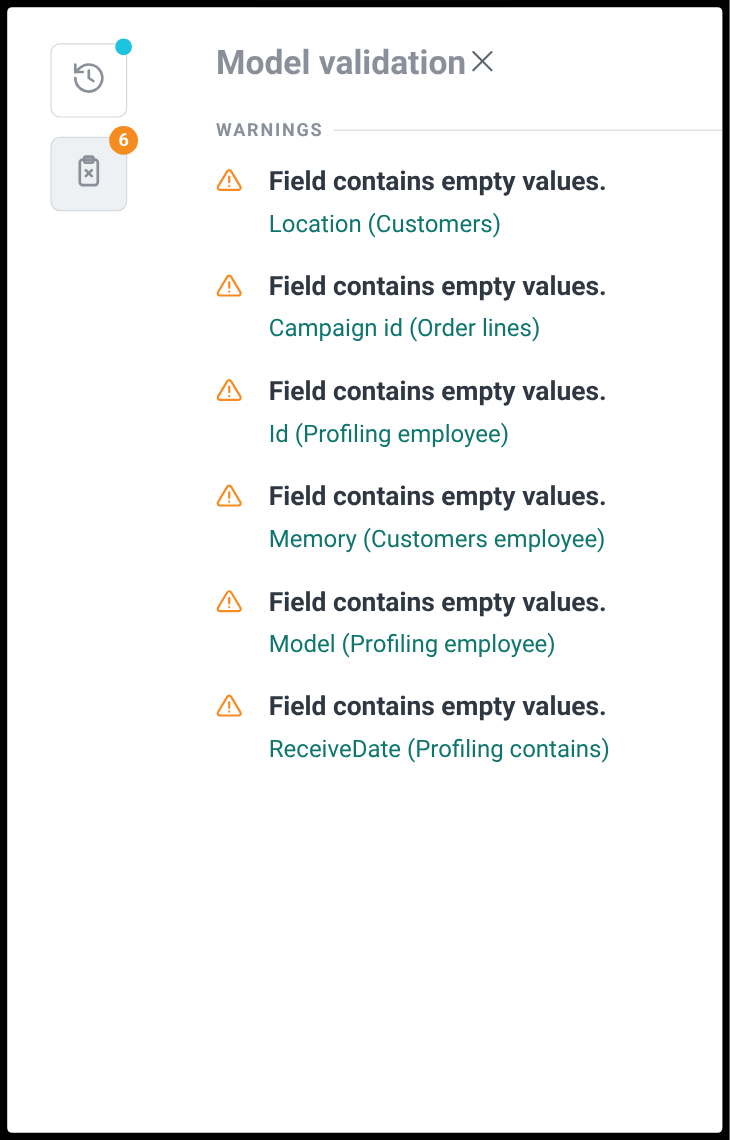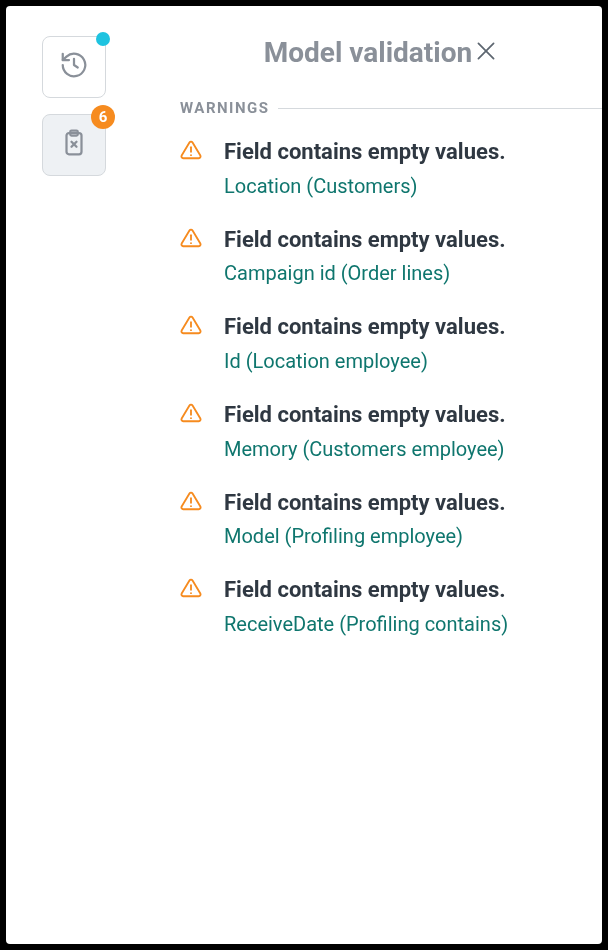--- a/index.html
+++ b/index.html
@@ -71,21 +71,21 @@
       padding: 0 6px;
     }
     .panel {
       flex: 1;
       padding: 30px 0 0 0;
       overflow: hidden;
     }
     .panel-header {
       display: flex;
       align-items: center;
-      justify-content: center;
+      justify-content: flex-start;
       padding: 0 18px 30px 24px;
     }
     .panel-title {
       font-size: 28px;
       font-weight: 700;
       color: #8a9099;
     }
     .close-btn {
       cursor: pointer;
       color: #5d6670;
@@ -225,21 +225,21 @@
       <div class="warning-item">
         <span class="warning-icon">
           <svg width="22" height="22" viewBox="0 0 24 24" fill="none" stroke="#f68b1f" stroke-width="2" stroke-linecap="round" stroke-linejoin="round">
               <path d="M10.3 3.9 1.8 18a2 2 0 0 0 1.7 3h17a2 2 0 0 0 1.7-3L13.7 3.9a2 2 0 0 0-3.4 0z"></path>
               <line x1="12" y1="9" x2="12" y2="14"></line>
               <line x1="12" y1="17.5" x2="12" y2="17.6"></line>
             </svg>
         </span>
         <div class="warning-body">
           <div class="warning-title">Field contains empty values.</div>
-          <div class="warning-detail">Id (Location employee)</div>
+          <div class="warning-detail">Id (Profiling employee)</div>
         </div>
       </div>
 
       <div class="warning-item">
         <span class="warning-icon">
           <svg width="22" height="22" viewBox="0 0 24 24" fill="none" stroke="#f68b1f" stroke-width="2" stroke-linecap="round" stroke-linejoin="round">
               <path d="M10.3 3.9 1.8 18a2 2 0 0 0 1.7 3h17a2 2 0 0 0 1.7-3L13.7 3.9a2 2 0 0 0-3.4 0z"></path>
               <line x1="12" y1="9" x2="12" y2="14"></line>
               <line x1="12" y1="17.5" x2="12" y2="17.6"></line>
             </svg>

